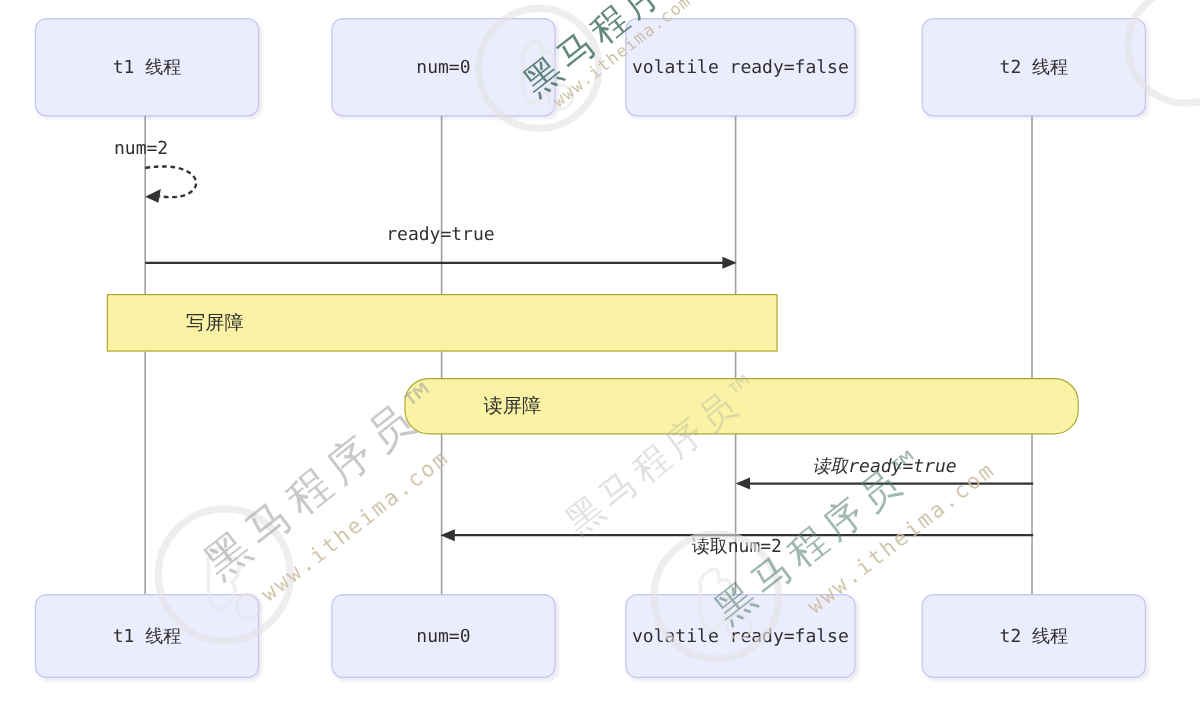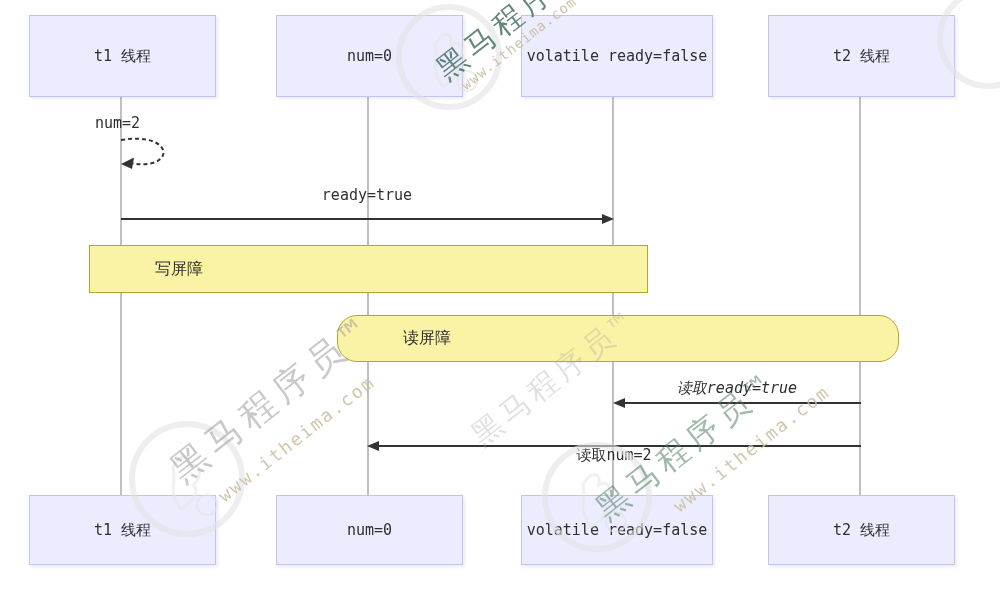--- a/index.html
+++ b/index.html
@@ -12,21 +12,21 @@
   svg.layer{position:absolute;left:0;top:0;z-index:1;}
   .lifeline{stroke:var(--lifeline,#9e9e9e);stroke-width:1.3;}
   .msg-line{stroke:var(--message-line,#333);stroke-width:1.8;}
   .msg-head{fill:var(--message-line,#333);stroke:none;}
   .self-loop{stroke:var(--message-line,#333);stroke-width:2;fill:none;stroke-dasharray:4 3;}
 
   .actor{
     position:absolute;z-index:2;
     background:var(--actor-fill,#ececff);
     border:1px solid var(--actor-border,#c3c3f0);
-    border-radius:0;
+    border-radius:10px;
     box-shadow:2px 2px 3px rgba(110,110,160,0.14);
     display:flex;align-items:center;justify-content:center;
     font-size:15px;white-space:nowrap;
   }
   .barrier{
     position:absolute;z-index:2;
     background:var(--barrier-fill,#faf3a5);
     border:1.5px solid var(--barrier-border,#aaaa33);
     display:flex;align-items:center;
     font-size:16px;

